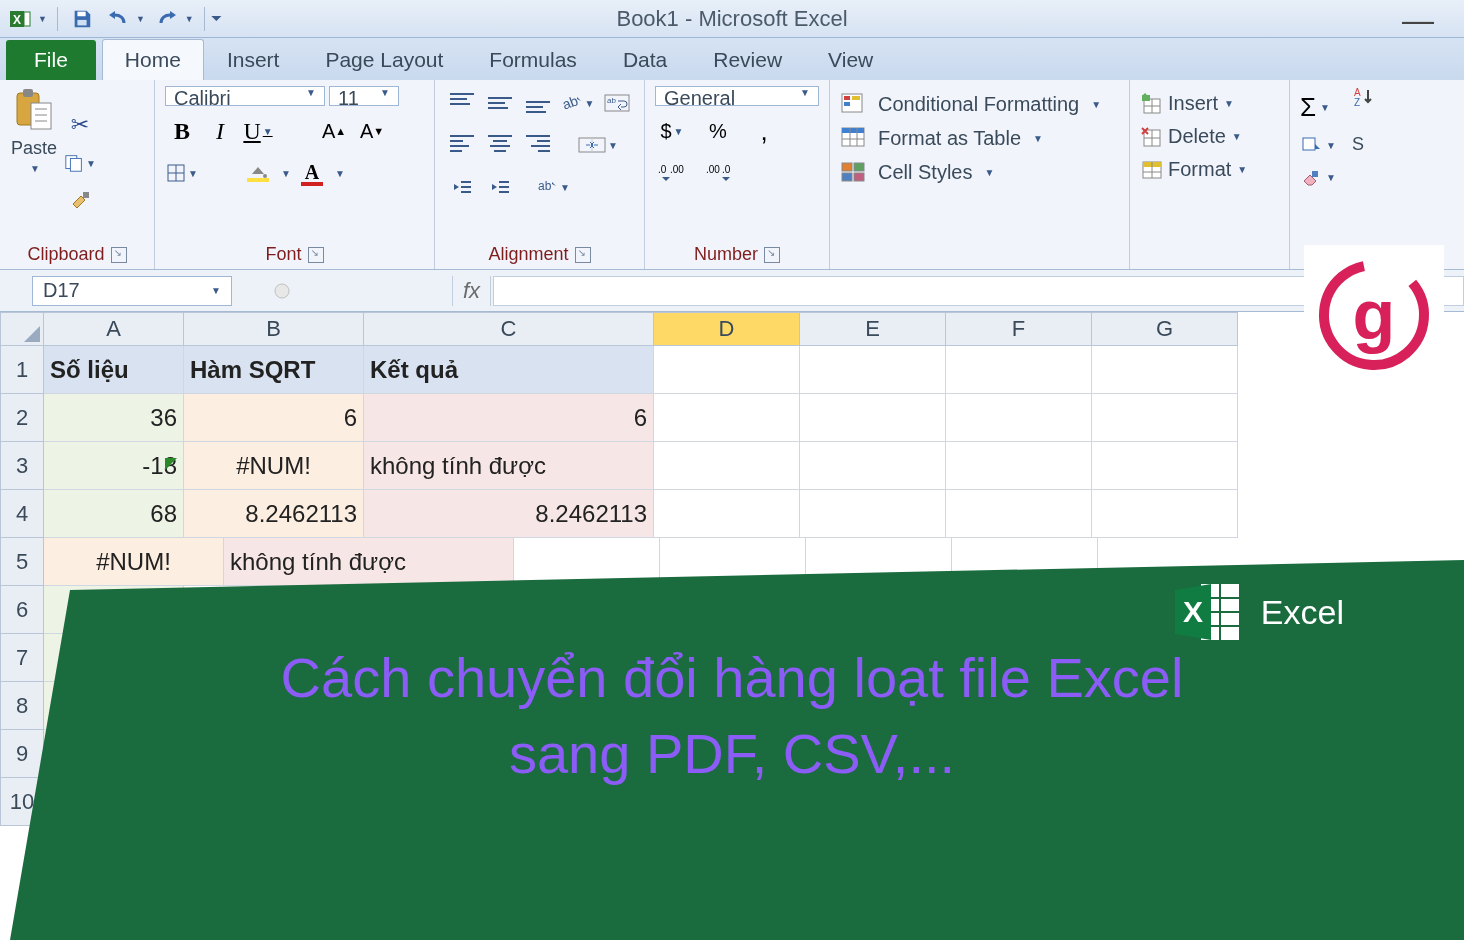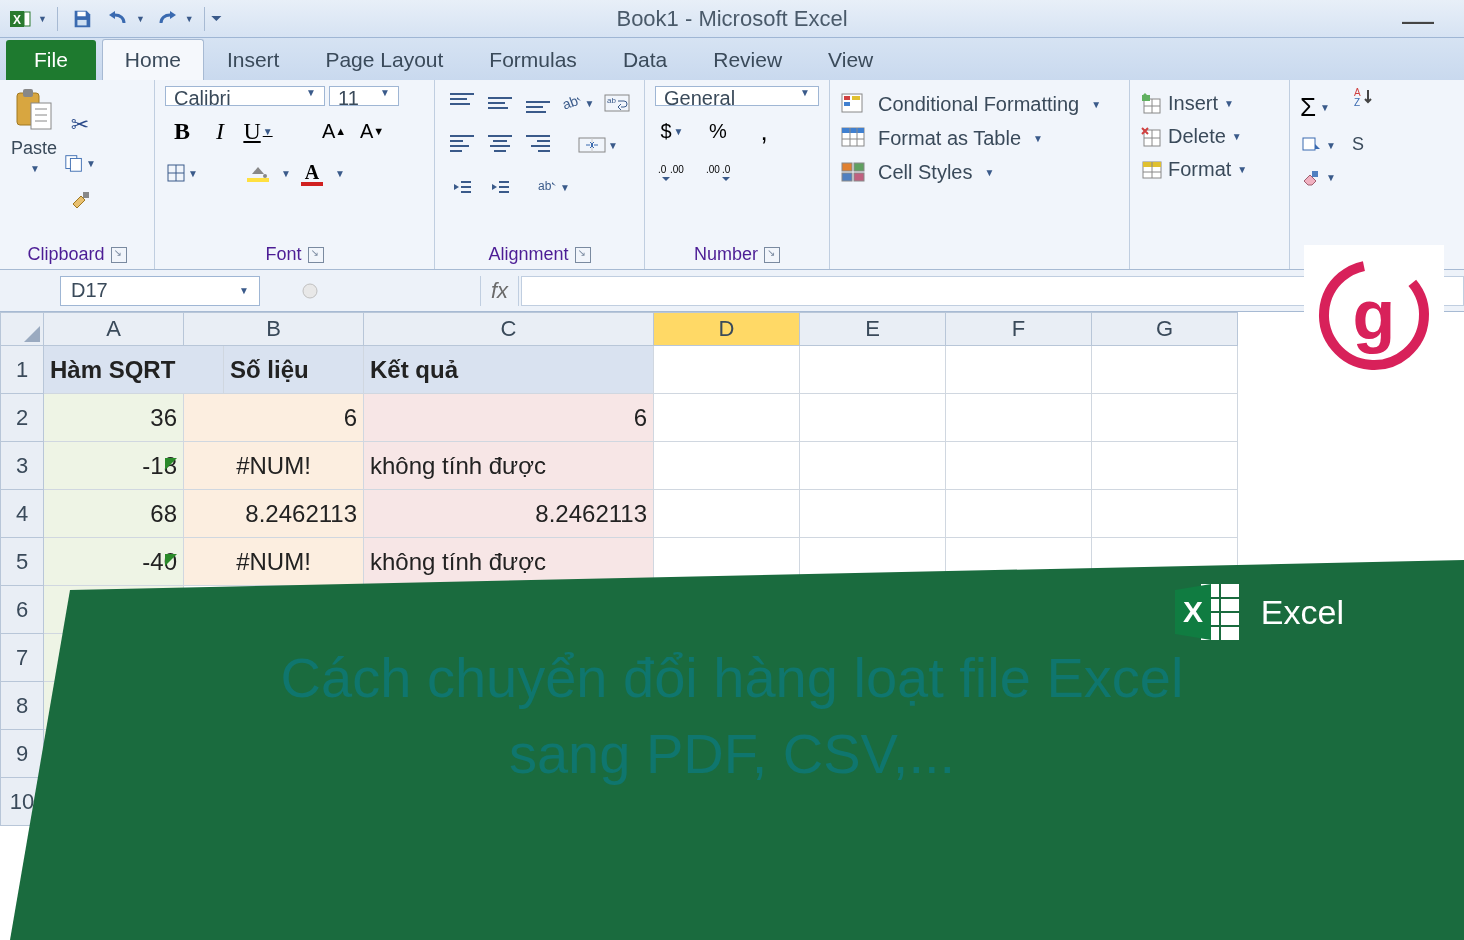--- a/index.html
+++ b/index.html
@@ -55,21 +55,21 @@
     background: #f1f5fb; border-bottom: 1px solid #a7bad3;
   }
   .rgroup {
     border-right: 1px solid #c0cee0;
     padding: 6px 10px 4px 10px;
     display: flex; flex-direction: column;
     position: relative;
   }
   .rgroup-body { flex: 1; display: flex; gap: 6px; }
   .rgroup-label {
-    text-align: center; font-size: 18px; color: #4c1d95; padding-top: 4px;
+    text-align: center; font-size: 18px; color: #7f1d1d; padding-top: 4px;
     display: flex; justify-content: center; align-items: center; gap: 6px;
   }
   .dlg-launch {
     width: 16px; height: 16px; border: 1px solid #7a8aa0; position: relative;
     display: inline-block;
   }
   .dlg-launch::after { content: "↘"; font-size: 10px; position: absolute; left: 2px; top: -1px; color: #7a8aa0; }
 
   .big-btn { display: flex; flex-direction: column; align-items: center; gap: 4px; color: #3a4a5a; font-size: 18px; cursor: pointer; }
   .big-icon { width: 48px; height: 48px; display: flex; align-items: center; justify-content: center; }
@@ -109,21 +109,21 @@
   
   .cells-row { display: flex; align-items: center; gap: 4px; font-size: 20px; color: #3a4a5a; cursor: pointer; margin-bottom: 10px; }
   .edit-row { display: flex; align-items: center; gap: 2px; cursor: pointer; margin-bottom: 12px; }
 
   
   .fbar {
     display: flex; align-items: center; height: 42px;
     background: #edf2f9; border-bottom: 1px solid #a7bad3;
   }
   .namebox {
-    width: 200px; margin-left: 60px; background: #fff; border: 1px solid #9fb6d4;
+    width: 200px; margin-left: 32px; background: #fff; border: 1px solid #9fb6d4;
     height: 30px; display: flex; align-items: center; padding: 0 10px; font-size: 20px; color: #3a4a5a;
   }
   .namebox .carr { margin-left: auto; font-size: 10px; color: #3a5a8a; }
   .fx-btn { margin-left: 120px; font-style: italic; font-size: 22px; color: #6a6a6a; padding: 0 10px; border-left: 1px solid #c0cee0; border-right: 1px solid #c0cee0; height: 30px; display: flex; align-items: center; }
   .formula-input { flex: 1; background: #fff; height: 30px; border: 1px solid #c0cee0; margin-left: 2px; }
 
   
   .sheet { position: relative; }
   .colhdr-row { display: flex; height: 34px; }
   .selall { width: 44px; background: #e9eef5; border: 1px solid #b8c6d8; position: relative; }
@@ -160,21 +160,21 @@
   }
 
   
   .banner {
     position: absolute; left: 0; right: 0; top: 560px; bottom: 0;
     pointer-events: none;
   }
   .banner svg { width: 100%; height: 100%; }
   .banner-content {
     position: absolute; left: 80px; right: 80px; top: 640px;
-    color: #0f766e; font-size: 56px; text-align: center; line-height: 1.35;
+    color: #8b5cf6; font-size: 56px; text-align: center; line-height: 1.35;
     font-weight: 300;
   }
   .excel-brand {
     position: absolute; right: 120px; top: 580px; display: flex; align-items: center; gap: 18px;
     color: #fff; font-size: 34px;
   }
 </style>
 </head>
 <body>
 
@@ -595,22 +595,22 @@
     <div class="colhdr cB">B</div>
     <div class="colhdr cC">C</div>
     <div class="colhdr cD sel">D</div>
     <div class="colhdr cE">E</div>
     <div class="colhdr cF">F</div>
     <div class="colhdr cG">G</div>
   </div>
   <div id="gridrows">
       <div class="gridrow">
         <div class="rowhdr">1</div>
+        <div class="cell cA hdr-cell">Số liệu</div>
         <div class="cell cB hdr-cell">Hàm SQRT</div>
-        <div class="cell cA hdr-cell">Số liệu</div>
         <div class="cell cC hdr-cell">Kết quả</div>
         <div class="cell cD"></div>
         <div class="cell cE"></div>
         <div class="cell cF"></div>
         <div class="cell cG"></div>
       </div>
       <div class="gridrow">
         <div class="rowhdr">2</div>
         <div class="cell cA colA-bg right">36</div>
         <div class="cell cB colB-bg right">6</div>
@@ -635,21 +635,20 @@
         <div class="cell cA colA-bg right">68</div>
         <div class="cell cB colB-bg right">8.2462113</div>
         <div class="cell cC colC-bg right">8.2462113</div>
         <div class="cell cD"></div>
         <div class="cell cE"></div>
         <div class="cell cF"></div>
         <div class="cell cG"></div>
       </div>
       <div class="gridrow">
         <div class="rowhdr">5</div>
-        <div class="cell cA colA-bg right rel errmark">-40</div>
         <div class="cell cB colB-bg center">#NUM!</div>
         <div class="cell cC colC-bg ">không tính được</div>
         <div class="cell cD"></div>
         <div class="cell cE"></div>
         <div class="cell cF"></div>
         <div class="cell cG"></div>
       </div>
       <div class="gridrow">
         <div class="rowhdr">6</div>
         <div class="cell cA colA-bg"></div>

